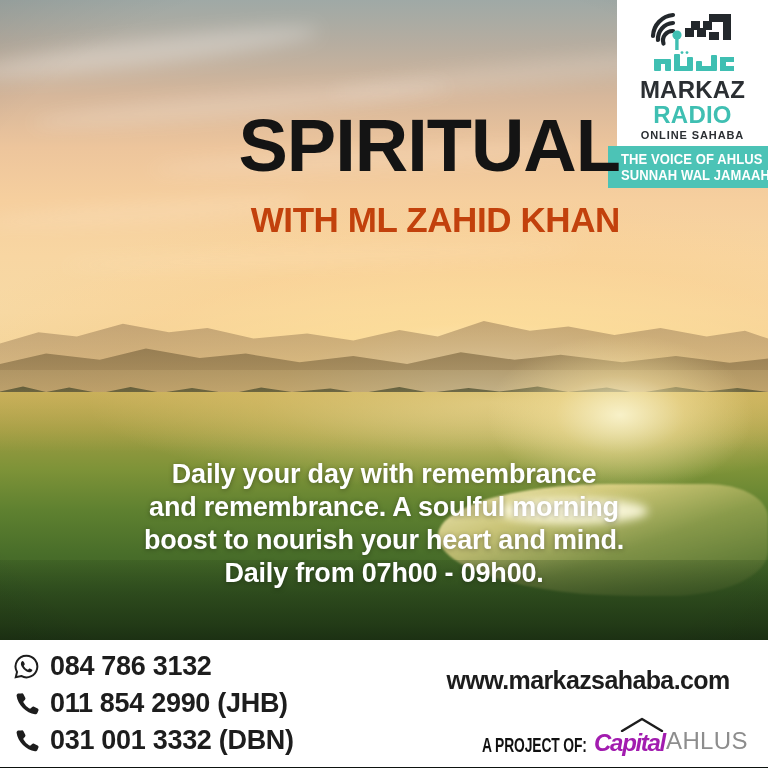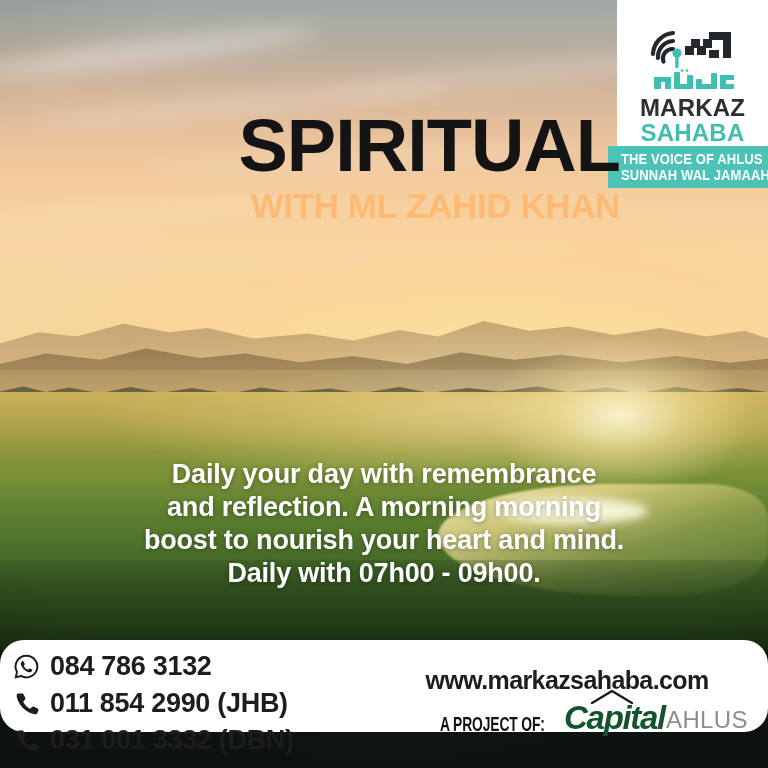--- a/index.html
+++ b/index.html
@@ -97,21 +97,21 @@
     position:absolute;inset:0;
     background:radial-gradient(115% 92% at 50% 44%, rgba(0,0,0,0) 52%, rgba(0,0,0,.26) 100%);
     pointer-events:none;
   }
 
   
   .logo-card{
     position:absolute;left:617px;top:0;width:151px;height:168px;
     background:#ffffff;
     display:flex;flex-direction:column;align-items:center;
-    padding-top:14px;box-sizing:border-box;justify-content:center;
+    padding-top:6px;box-sizing:border-box;
   }
   .logo-mark{width:92px;height:46px;display:block;}
   .logo-arabic{width:94px;height:24px;display:block;margin-top:-1px;}
   .logo-markaz{
     font-size:24px;font-weight:700;letter-spacing:.2px;
     color:#2b2f33;line-height:1;margin-top:3px;
   }
   .logo-sahaba{
     font-size:24px;font-weight:700;letter-spacing:.2px;
     color:#3fbfb2;line-height:1;margin-top:1px;
@@ -139,39 +139,38 @@
     text-align:right;
   }
   .h-line{
     color:#141414;font-weight:800;
     letter-spacing:-1px;line-height:.92;
     display:block;
   }
   .h1{font-size:74px;}
   .h2{font-size:74px;margin-top:4px;}
   .h-sub{
-    display:block;color:#fdba74;font-weight:800;
-    font-size:35px;letter-spacing:-.4px;margin-top:6px;
+    display:block;color:#c2410c;font-weight:800;
+    font-size:35px;letter-spacing:-.4px;margin-top:20px;
   }
 
   
   .body-copy{
     position:absolute;left:0;top:458px;width:768px;
     text-align:center;color:#ffffff;
     font-weight:700;font-size:27px;line-height:33px;
     letter-spacing:-.2px;
     text-shadow:0 1px 5px rgba(0,0,0,.34);
   }
   .body-copy p{margin:0;}
 
   
   .footer{
-    position:absolute;left:0;top:640px;width:768px;height:92px;
+    position:absolute;left:0;top:640px;width:768px;height:127px;
     background:#ffffff;
-    border-radius:24px;
   }
   .contacts{
     position:absolute;left:14px;top:10px;
     display:flex;flex-direction:column;gap:4px;
   }
   .contact-row{
     display:flex;align-items:center;gap:11px;
     height:33px;
   }
   .contact-ico{width:25px;height:25px;flex:none;display:block;}
@@ -182,35 +181,35 @@
 
   .footer-right{
     position:absolute;right:20px;top:28px;
     display:flex;flex-direction:column;align-items:center;
   }
   .website{
     font-size:25px;font-weight:800;color:#1d1d1d;
     letter-spacing:-.6px;line-height:1;
   }
   .project-line{
-    display:flex;align-items:flex-end;gap:19px;margin-top:8px;
+    display:flex;align-items:flex-end;gap:7px;margin-top:36px;
   }
   .project-of{
     font-size:21px;font-weight:800;color:#111111;
     letter-spacing:-.2px;line-height:1;
     transform:scaleX(.66);transform-origin:right bottom;
     white-space:nowrap;
   }
   .capital-logo{position:relative;display:flex;align-items:flex-end;}
   .cap-roof{
     position:absolute;left:26px;top:-12px;width:44px;height:15px;
   }
   .cap-word{
-    font-size:33px;font-weight:800;font-style:italic;
-    color:#14532d;letter-spacing:-1.3px;line-height:1;
+    font-size:24px;font-weight:800;font-style:italic;
+    color:#a21caf;letter-spacing:-1.3px;line-height:1;
   }
   .cap-group{
     font-size:24px;font-weight:400;color:#8d8d8d;
     letter-spacing:.4px;line-height:1;margin-left:1px;
     padding-bottom:2px;
   }
 </style>
 </head>
 <body>
 
@@ -267,39 +266,39 @@
         <rect x="50" y="15" width="20" height="5"></rect>
         <rect x="65" y="4" width="6" height="16" rx="1"></rect>
         <rect x="74" y="6" width="14" height="5"></rect>
         <rect x="74" y="6" width="6" height="14"></rect>
         <rect x="74" y="15" width="14" height="5"></rect>
         <circle cx="36" cy="1.6" r="1.4"></circle>
         <circle cx="41" cy="1.6" r="1.4"></circle>
       </g>
     </svg>
     <div class="logo-markaz">MARKAZ</div>
-    <div class="logo-sahaba">SAHABA</div>
+    <div class="logo-sahaba">RADIO</div>
     <div class="logo-online">ONLINE SAHABA</div>
   </div>
 
   <div class="tagline">
     <span>THE VOICE OF AHLUS</span>
     <span>SUNNAH WAL JAMAAH</span>
   </div>
 
   <div class="headline">
     <span class="h-line h1">SPIRITUAL</span>
     <span class="h-sub">WITH ML ZAHID KHAN</span>
   </div>
 
   <div class="body-copy">
     <p>Daily your day with remembrance</p>
-    <p>and reflection. A morning morning</p>
+    <p>and remembrance. A soulful morning</p>
     <p>boost to nourish your heart and mind.</p>
-    <p>Daily with 07h00 - 09h00.</p>
+    <p>Daily from 07h00 - 09h00.</p>
   </div>
 
   <div class="footer">
 
     <div class="contacts">
       <div class="contact-row">
         <svg class="contact-ico" viewBox="0 0 24 24">
           <path d="M12 1.6A10.4 10.4 0 0 0 2.9 17.2L1.7 22.3l5.25-1.2A10.4 10.4 0 1 0 12 1.6z" fill="none" stroke="#1d1d1d" stroke-width="1.9"></path>
           <path d="M8.6 7.1c.3-.05.6 0 .8.45l.85 1.9c.13.3.08.6-.12.85l-.55.68c-.2.25-.22.5-.06.8a8 8 0 0 0 3.35 3.2c.3.15.57.12.8-.1l.72-.72c.22-.22.5-.27.8-.15l2 .85c.45.2.52.5.45.82-.2.95-1.1 1.75-2.1 1.85-.9.1-2 .02-4.1-1.25a11.5 11.5 0 0 1-4.2-4.6c-.85-1.7-.7-3.1-.3-3.85.35-.65.95-1 1.66-1.05z" fill="#1d1d1d"></path>
         </svg>

